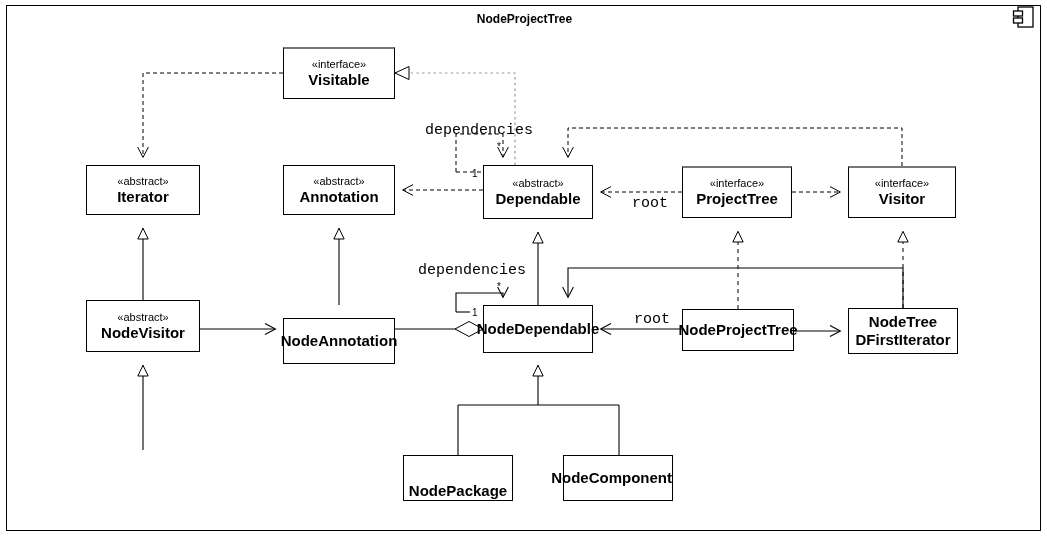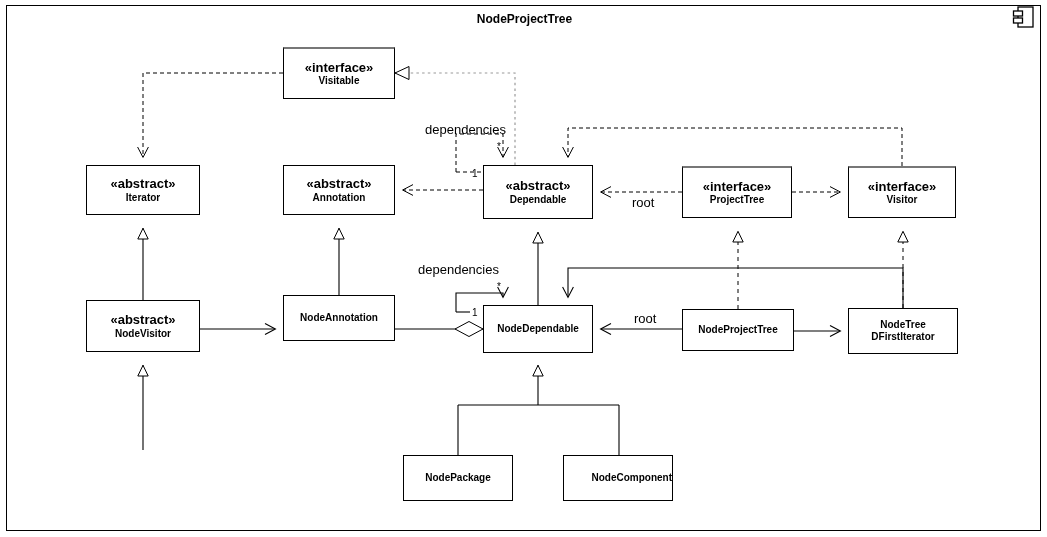--- a/index.html
+++ b/index.html
@@ -19,30 +19,31 @@
   
   #component-icon{position:absolute;right:10px;top:4px;width:26px;height:26px;}
 
   
   .cls{
     position:absolute;box-sizing:border-box;background:#ffffff;
     border:1px solid #000000;
     display:flex;flex-direction:column;align-items:center;justify-content:center;
     text-align:center;line-height:1.18;
   }
-  .cls .stereo{font-size:13px;font-weight:bold;color:#000000;}
-  .cls .nm{font-size:10px;font-weight:bold;color:#000000;}
+  .cls .stereo{font-size:11px;font-weight:normal;color:#000000;}
+  .cls .nm{font-size:15px;font-weight:bold;color:#000000;}
   .cls.iface{border-top:2px solid #777777;}
 
   
   #wires{position:absolute;left:0;top:0;width:1047px;height:537px;pointer-events:none;}
 
   .lbl{
-    position:absolute;font-size:13px;color:#000000;background:transparent;
+    position:absolute;font-size:15px;color:#000000;background:transparent;
     white-space:nowrap;
+    font-family:Liberation Mono, monospace;
   }
   .mult{position:absolute;font-size:10px;color:#000000;white-space:nowrap;}
 </style>
 </head>
 <body>
 
 <div id="canvas">
 
   <div id="frame">
     <div id="frame-title">NodeProjectTree</div>
@@ -150,39 +151,39 @@
   <div class="cls iface" style="left:848px;top:166px;width:108px;height:52px;">
     <div class="stereo">«interface»</div>
     <div class="nm">Visitor</div>
   </div>
 
   <div class="cls" style="left:86px;top:300px;width:114px;height:52px;">
     <div class="stereo">«abstract»</div>
     <div class="nm">NodeVisitor</div>
   </div>
 
-  <div class="cls" style="left:283px;top:295px;width:112px;height:46px;">
+  <div class="cls" style="left:283px;top:318px;width:112px;height:46px;">
     <div class="nm">NodeAnnotation</div>
   </div>
 
   <div class="cls" style="left:483px;top:305px;width:110px;height:48px;">
     <div class="nm">NodeDependable</div>
   </div>
 
   <div class="cls" style="left:682px;top:309px;width:112px;height:42px;">
     <div class="nm">NodeProjectTree</div>
   </div>
 
   <div class="cls" style="left:848px;top:308px;width:110px;height:46px;">
     <div class="nm">NodeTree</div>
     <div class="nm">DFirstIterator</div>
   </div>
 
 
-  <div class="cls" style="left:403px;top:455px;width:110px;height:46px;">
+  <div class="cls" style="left:403px;top:455px;width:110px;height:46px;justify-content:flex-end;">
     <div class="nm">NodePackage</div>
   </div>
 
   <div class="cls" style="left:563px;top:455px;width:110px;height:46px;align-items:flex-end;">
     <div class="nm">NodeComponent</div>
   </div>
 
   <div class="lbl" style="left:425px;top:122px;">dependencies</div>
   <div class="lbl" style="left:418px;top:262px;">dependencies</div>
   <div class="lbl" style="left:632px;top:195px;">root</div>

